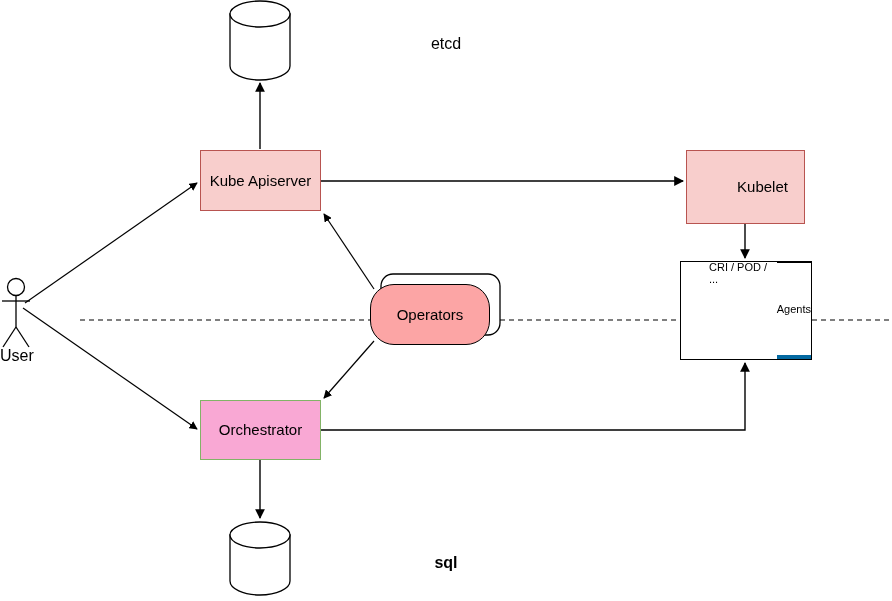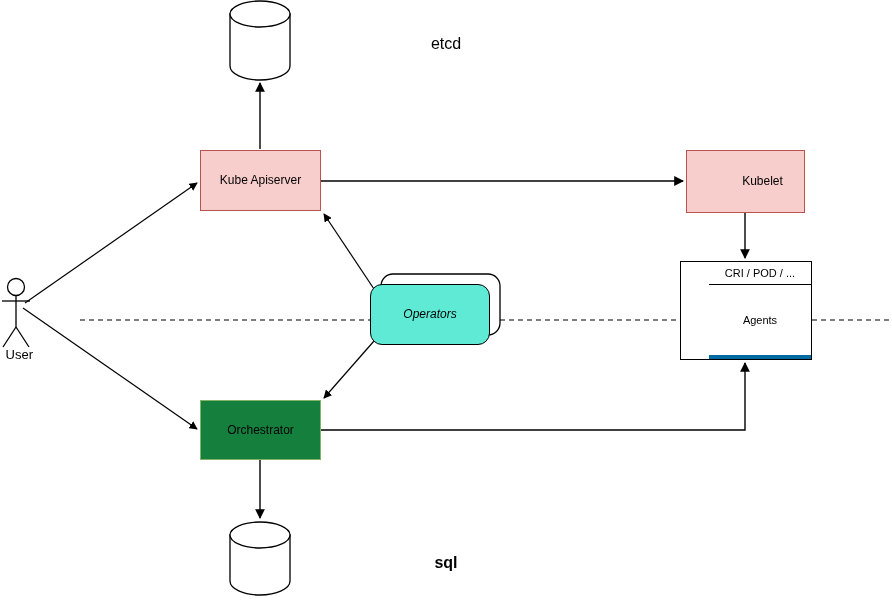--- a/index.html
+++ b/index.html
@@ -23,45 +23,43 @@
     top: 0;
     width: 892px;
     height: 601px;
   }
   .node {
     position: absolute;
     box-sizing: border-box;
     display: flex;
     align-items: center;
     justify-content: center;
-    font-size: 12px;
+    font-size: 15px;
     color: #000000;
     line-height: 1.2;
   }
   .box-pink {
     background: #f8cecc;
     border: 1px solid #b85450;
   }
   .box-green {
-    background: #15803d;
+    background: #f9a8d4;
     border: 1px solid #82b366;
   }
   .rounded {
-    background: #5eead4;
+    background: #fca5a5;
     border: 1px solid #000000;
-    border-radius: 12px;
-    font-style: italic;
+    border-radius: 24px;
   }
   .agents-wrap {
     position: absolute;
     box-sizing: border-box;
     background: #ffffff;
     border: 1px solid #000000;
     display: flex;
-    flex-direction: column;
     padding-left: 28px;
   }
   .agents-seg {
     box-sizing: border-box;
     display: flex;
     align-items: center;
     justify-content: center;
     font-size: 11px;
     color: #000000;
   }
@@ -73,23 +71,23 @@
   .cyl-label {
     position: absolute;
     font-size: 16px;
     color: #000000;
     text-align: center;
     width: 100%;
     left: 0;
   }
   .actor-label {
     position: absolute;
-    font-size: 13px;
+    font-size: 16px;
     color: #000000;
-    text-align: right;
+    text-align: center;
     white-space: nowrap;
   }
 </style>
 </head>
 <body>
 
 <div id="canvas">
 
   <svg id="edges" viewBox="0 0 892 601" xmlns="http://www.w3.org/2000/svg">
     <defs>
@@ -146,21 +144,21 @@
   <div class="cyl-label" style="top:35px;">etcd</div>
 
   <div class="cyl-label" style="top:554px;font-weight:bold;">sql</div>
 
   <div class="actor-label" style="left:0px; top:347px; width:33px;">User</div>
 
   <div class="node box-pink" style="left:200px; top:150px; width:121px; height:61px;">
     <span>Kube Apiserver</span>
   </div>
 
-  <div class="node box-pink" style="left:686px; top:150px; width:119px; height:63px;padding-left:34px;">
+  <div class="node box-pink" style="left:686px; top:150px; width:119px; height:74px;padding-left:34px;">
     <span>Kubelet</span>
   </div>
 
   <div class="node box-green" style="left:200px; top:400px; width:121px; height:60px;">
     <span>Orchestrator</span>
   </div>
 
   <div class="node rounded" style="left:370px; top:284px; width:120px; height:61px;">
     <span>Operators</span>
   </div>

